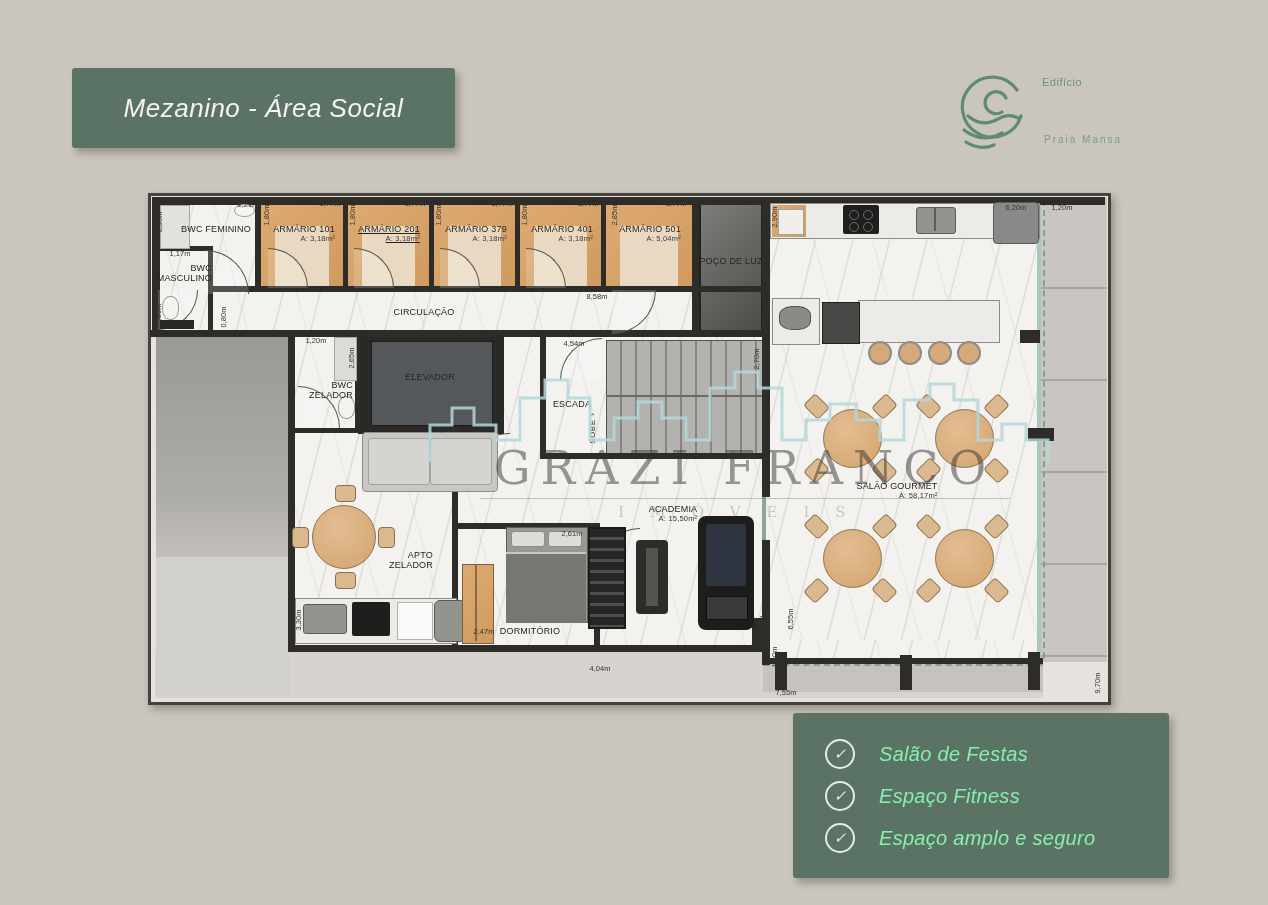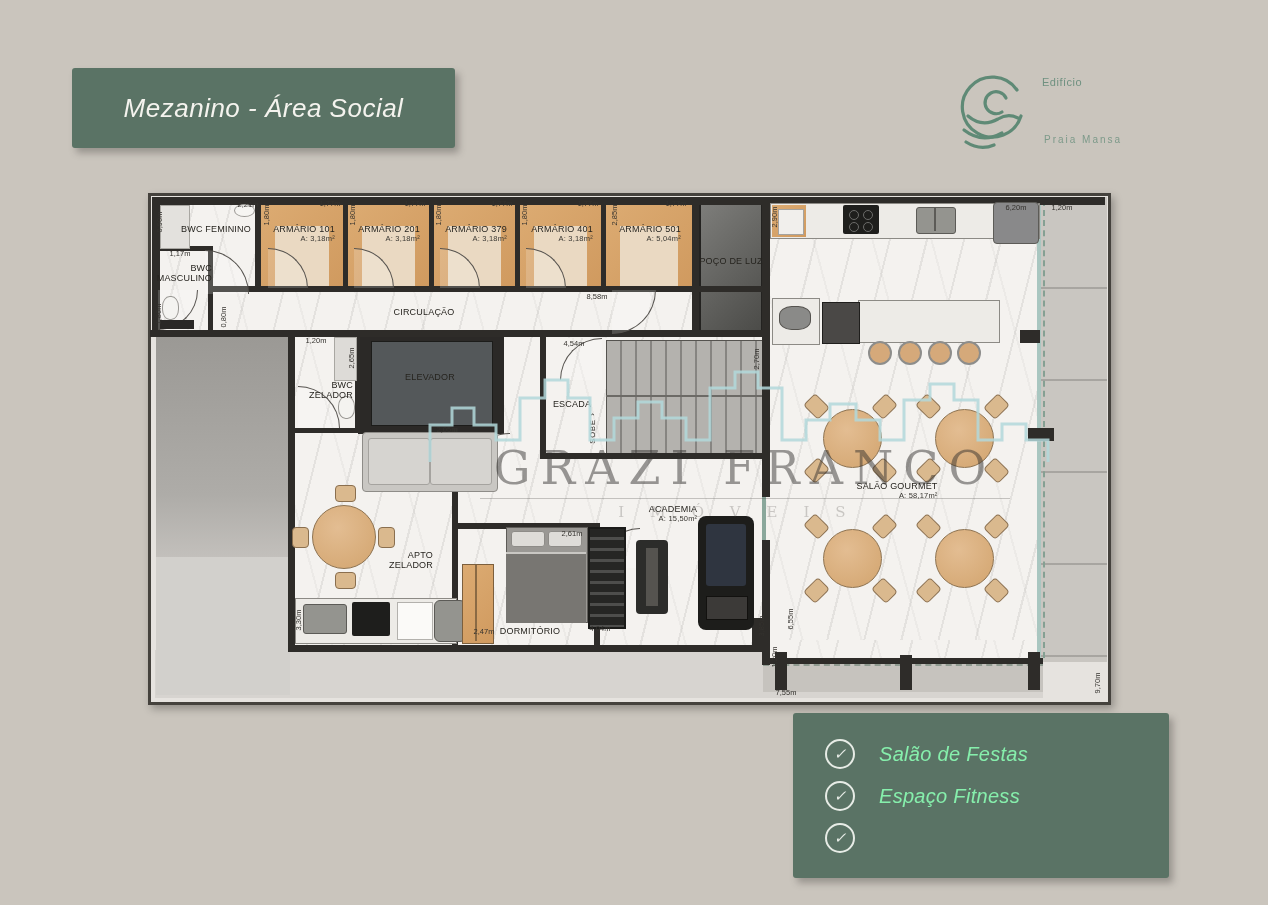--- a/index.html
+++ b/index.html
@@ -261,21 +261,21 @@
       <div class="room-label" style="left: 216px; top: 229px;">
         <div>BWC FEMININO</div>
       </div>
       <div class="room-label wrap" style="left: 183px; top: 273px; width: 58px;">
         <div>BWC MASCULINO</div>
       </div>
       <div class="room-label" style="left: 304px; top: 234px;">
         <div>ARMÁRIO 101</div>
         <div class="area">A: 3,18m²</div>
       </div>
-      <div class="room-label" style="left: 389px; top: 234px;">
+      <div class="room-label" style="left: 389px; top: 234px; text-decoration: underline;">
         <div>ARMÁRIO 201</div>
         <div class="area">A: 3,18m²</div>
       </div>
       <div class="room-label" style="left: 476px; top: 234px;">
         <div>ARMÁRIO 379</div>
         <div class="area">A: 3,18m²</div>
       </div>
       <div class="room-label" style="left: 562px; top: 234px;">
         <div>ARMÁRIO 401</div>
         <div class="area">A: 3,18m²</div>
@@ -389,21 +389,21 @@
       </div>
       <div class="dim-label" style="left: 572px; top: 533px;">
         <div>2,61m</div>
       </div>
       <div class="dim-label" style="left: 484px; top: 631px;">
         <div>2,47m</div>
       </div>
       <div class="dim-label rot" style="left: 298px; top: 620px;">
         <div>3,30m</div>
       </div>
-      <div class="dim-label" style="left: 600px; top: 628px;">
+      <div class="dim-label" style="left: 600px; top: 668px;">
         <div>4,04m</div>
       </div>
       <div class="dim-label rot" style="left: 761px; top: 626px;">
         <div>3,85m</div>
       </div>
       <div class="dim-label rot" style="left: 790px; top: 619px;">
         <div>6,55m</div>
       </div>
       <div class="dim-label rot" style="left: 774px; top: 657px;">
         <div>1,20m</div>
@@ -430,14 +430,15 @@
   <div class="feat-row" style="top:24px;">
     <div class="feat-ic">✓</div>
     <div class="feat-lb">Salão de Festas</div>
   </div>
   <div class="feat-row" style="top:66px;">
     <div class="feat-ic">✓</div>
     <div class="feat-lb">Espaço Fitness</div>
   </div>
   <div class="feat-row" style="top:108px;">
     <div class="feat-ic">✓</div>
+    <div class="feat-lb">Espaço amplo e  seguro</div>
   </div>
 </div>
 
 </body></html>

